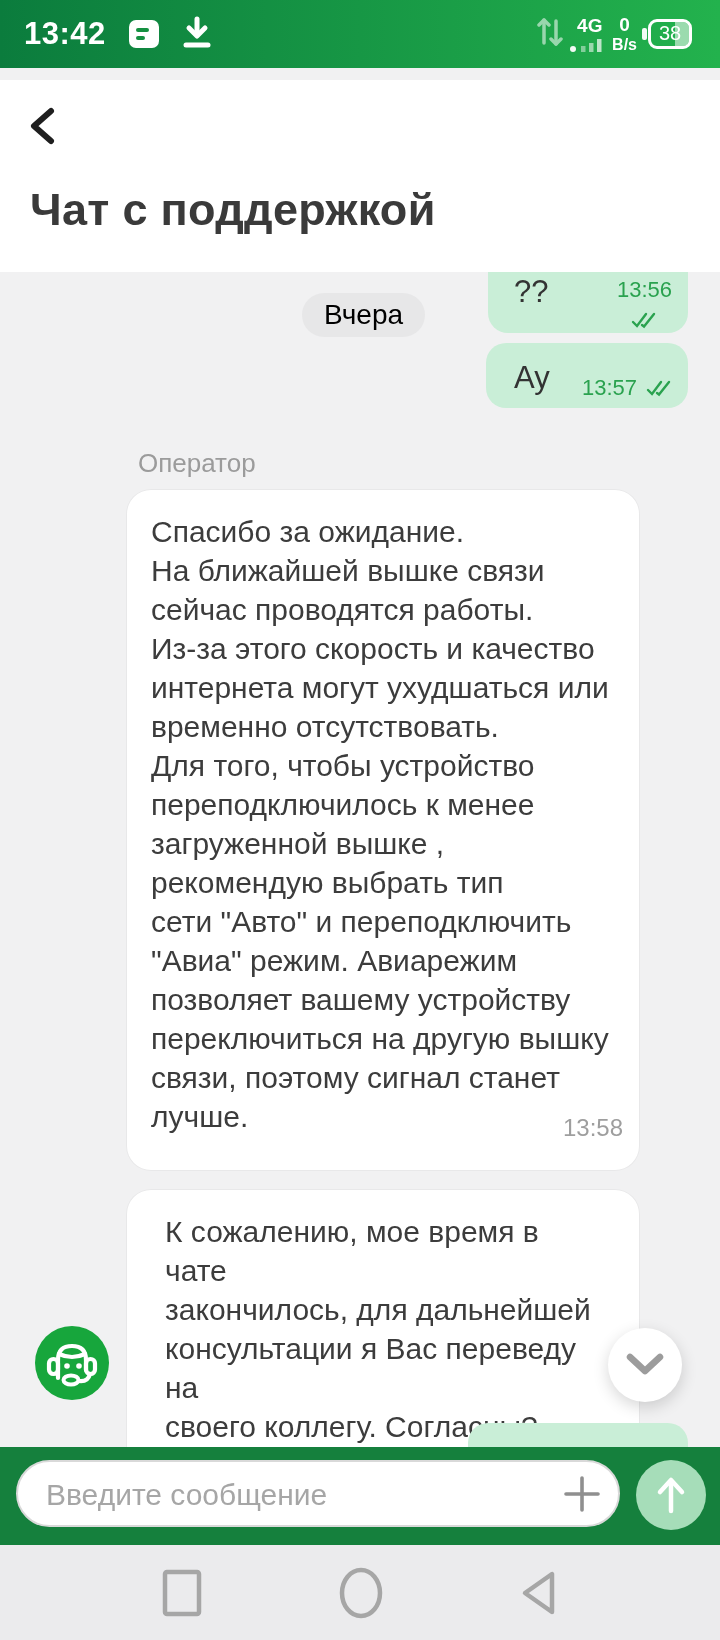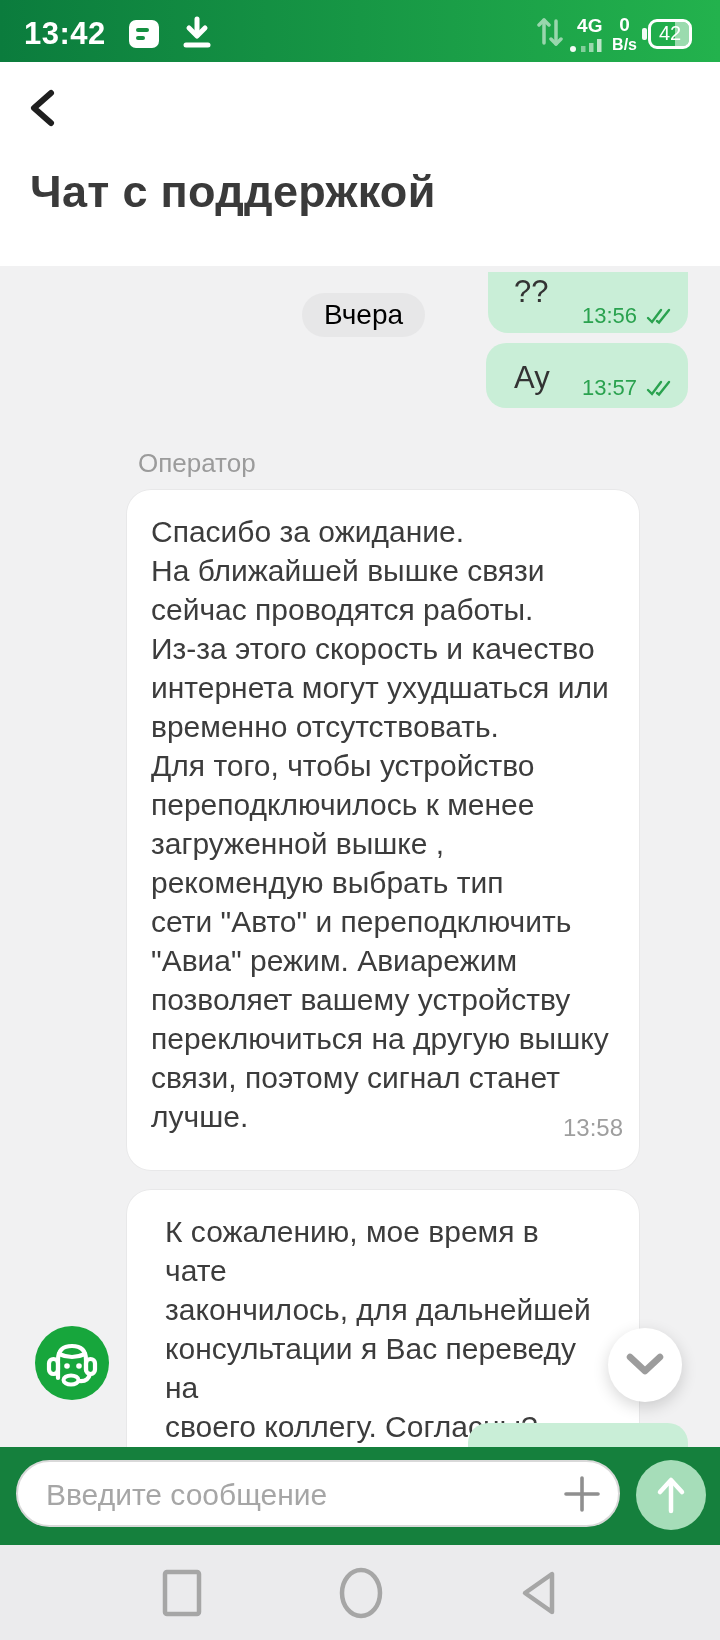--- a/index.html
+++ b/index.html
@@ -22,21 +22,21 @@
   .net-type { font-size:19px; font-weight:bold; margin-bottom:2px; margin-left:8px;}
   .rate-block { display:flex; flex-direction:column; align-items:center; line-height:1; }
   .rate-val { font-size:19px; font-weight:bold; }
   .rate-unit { font-size:16px; font-weight:bold; margin-top:3px; }
   .battery { position:relative; width:52px; height:32px; }
   .bat-nub { position:absolute; left:0; top:10px; width:5px; height:12px; background:rgba(255,255,255,.95); border-radius:2px; }
   .bat-body { position:absolute; left:6px; top:1px; width:44px; height:30px; border:3px solid #fff; border-radius:9px; box-sizing:border-box; overflow:hidden; }
   .bat-fill { position:absolute; right:0; top:0; width:36%; height:100%; background:rgba(255,255,255,.55); }
   .bat-num { position:absolute; left:6px; top:1px; width:44px; height:28px; text-align:center; font-size:20px; line-height:28px; color:#fff; }
   
-  .header { position:absolute; top:62px; left:0; width:720px; height:204px; background:#fff; }
+  .header { position:absolute; top:80px; left:0; width:720px; height:204px; background:#fff; }
   .back-btn { position:absolute; left:22px; top:24px; width:44px; height:46px; background:none; border:none; padding:0; cursor:pointer; }
   .page-title { position:absolute; left:30px; top:104px; margin:0; font-size:45px; font-weight:bold; color:#3a3a3a; letter-spacing:.3px; }
   
   .chat { position:absolute; top:272px; left:0; width:720px; height:1175px; overflow:hidden; background:#f1f1f2; }
   .bubble { position:absolute; box-sizing:border-box; }
   .bubble.user { background:#c9eed7; border-radius:20px; }
   .bubble.op { background:#fff; border-radius:24px; box-shadow:0 0 0 1px rgba(0,0,0,.035); }
   .msg-big { position:absolute; font-size:31px; color:#333; }
   .meta-green { position:absolute; display:flex; align-items:center; gap:9px; color:#2aa24f; font-size:22px; }
   .date-pill { position:absolute; left:302px; top:21px; height:44px; padding:0 22px; background:#e7e7e8; border-radius:22px;
@@ -113,39 +113,39 @@
       </div>
       <div class="rate-block">
         <span class="rate-val">0</span>
         <span class="rate-unit">B/s</span>
       </div>
       <div class="battery">
         <span class="bat-nub"></span>
         <span class="bat-body">
             <span class="bat-fill"></span>
           </span>
-        <span class="bat-num">42</span>
+        <span class="bat-num">38</span>
       </div>
     </div>
   </div>
 
   <div class="header">
     <button class="back-btn">
       <svg width="40" height="42" viewBox="0 0 40 42">
           <polyline points="27,6 10,21 27,36" fill="none" stroke="#1f1f1f" stroke-width="6" stroke-linecap="round" stroke-linejoin="round"></polyline>
         </svg>
     </button>
     <h1 class="page-title">Чат с поддержкой</h1>
   </div>
 
   <div class="chat">
 
     <div class="bubble user" style="left:488px; top:-20px; width:200px; height:81px;">
       <span class="msg-big" style="left:26px; top:22px;">??</span>
-      <span class="meta-green" style="right:16px; top:51px;">
+      <span class="meta-green" style="right:16px; top:25px;flex-direction:column;">
         <span>13:56</span>
         <svg width="26" height="17" viewBox="0 0 26 17">
             <g fill="none" stroke="#2aa24f" stroke-width="2.4" stroke-linecap="round">
               <polyline points="2,10 6,14 15,2"></polyline>
               <polyline points="11,13 13,14.5 23,2"></polyline>
             </g>
           </svg>
       </span>
     </div>
 

